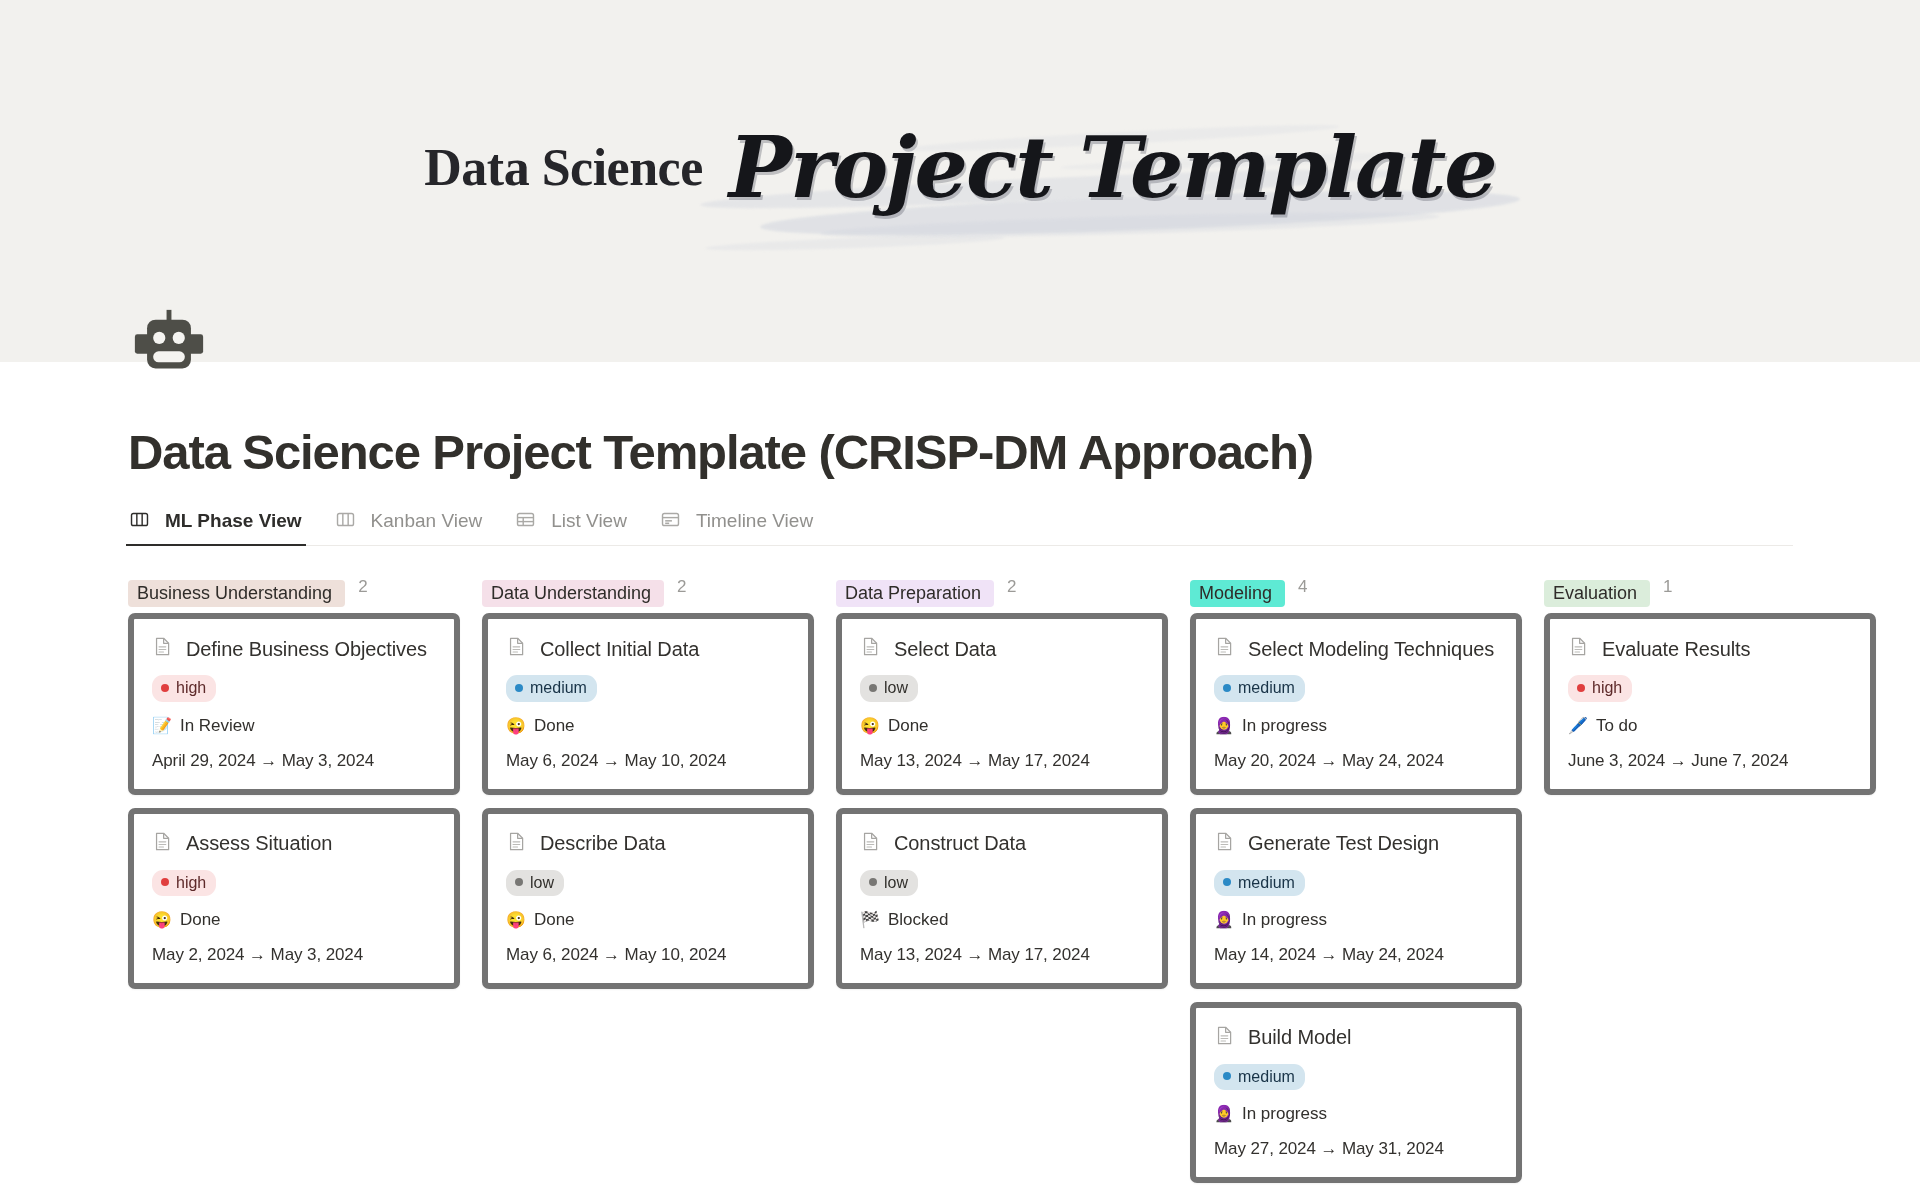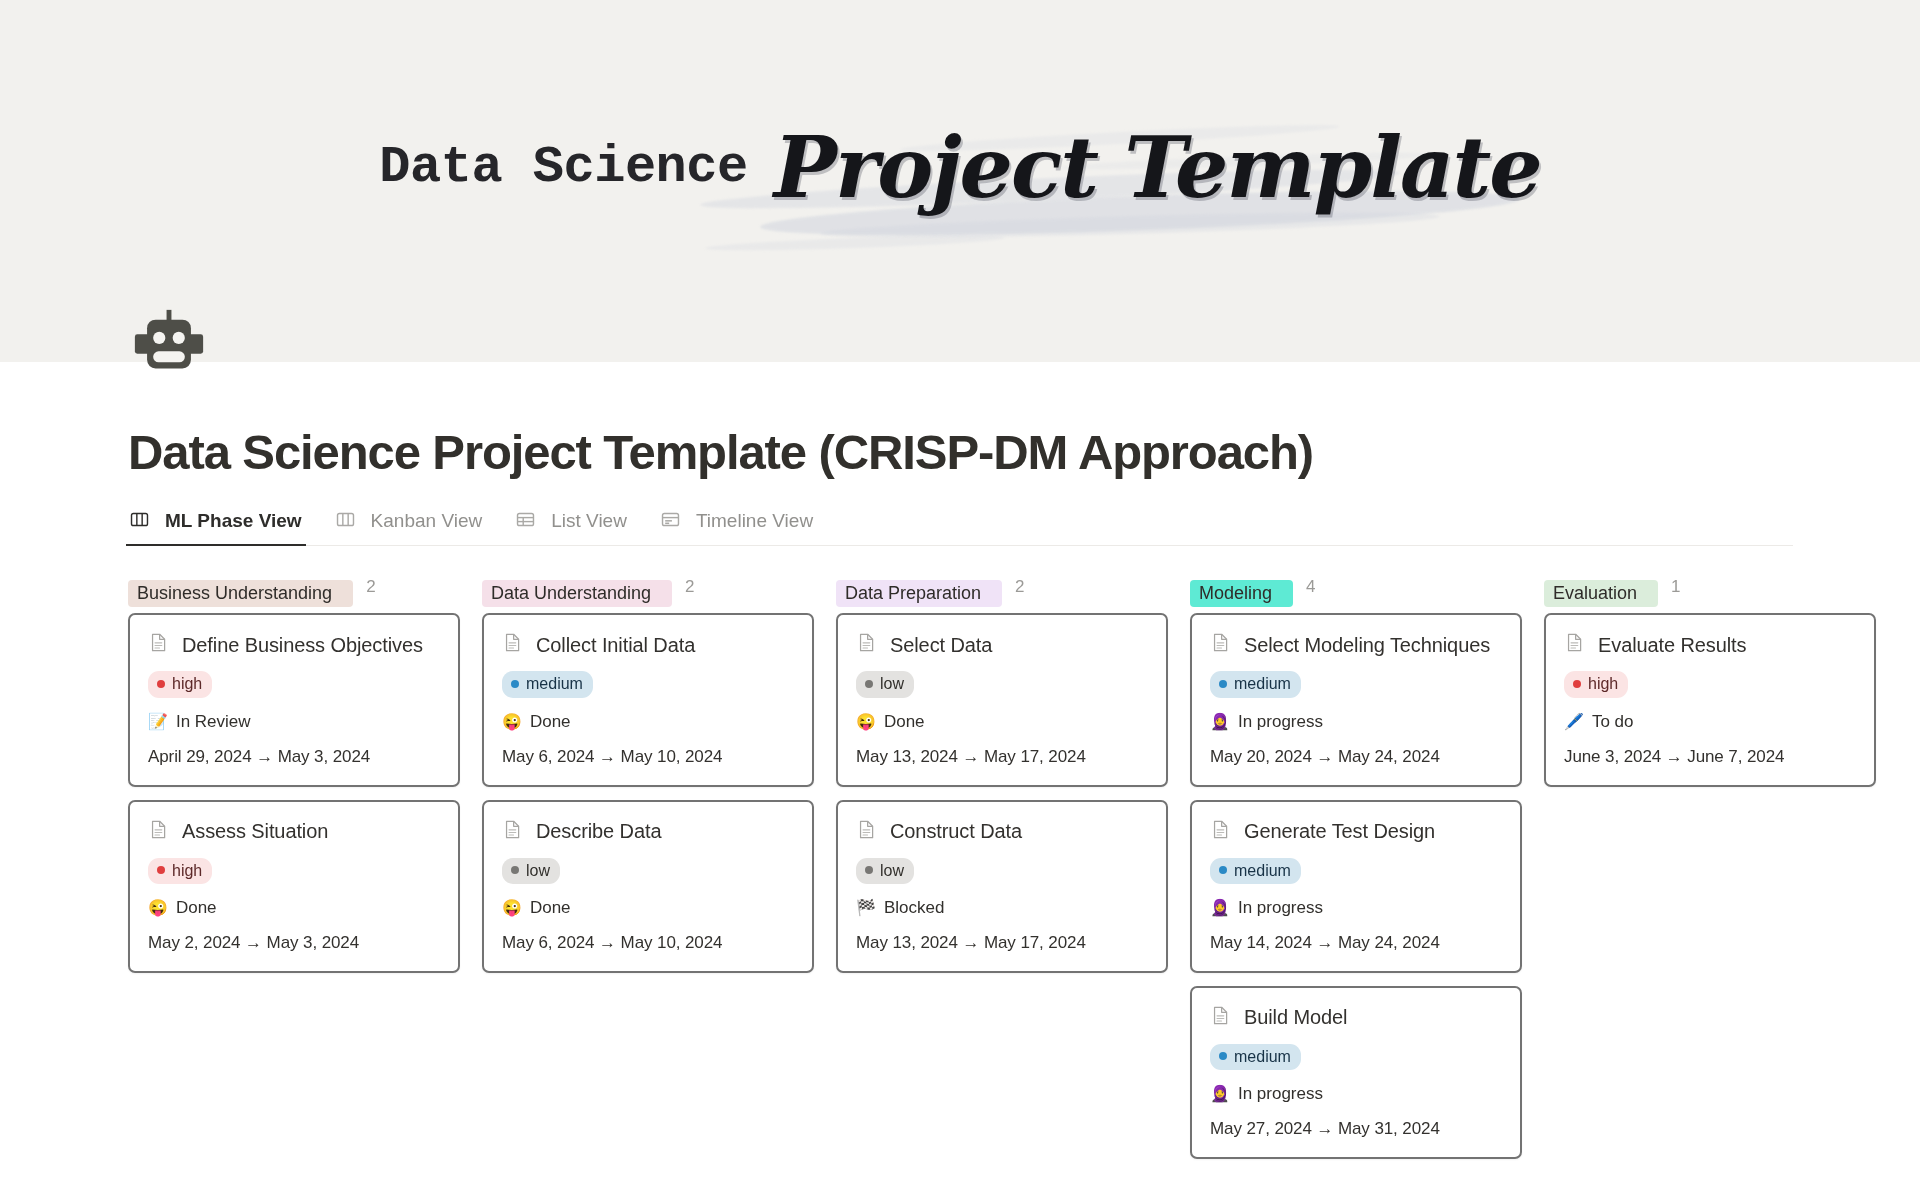--- a/index.html
+++ b/index.html
@@ -41,21 +41,21 @@
   .brush.b6 { left: 705px; top: 238px; width: 300px; height: 10px; transform: rotate(-2deg); opacity:.25; }
 
   #cover-title-wrap {
     position: absolute;
     left: 0; top: 118px;
     width: 1920px;
     text-align: center;
     white-space: nowrap;
   }
   #cover-pre {
-    font-family: Liberation Mono, monospace;
+    font-family: Liberation Serif, serif;
     font-weight: 700;
     font-size: 52px;
     letter-spacing: -0.5px;
     color: #26262a;
     vertical-align: middle;
   }
   #cover-main {
     font-family: "DejaVu Serif", "Liberation Serif", serif;
     font-weight: 700;
     font-style: italic;
@@ -168,34 +168,34 @@
   .column { width: 332px; flex: 0 0 332px; }
   .col-head {
     display: flex;
     align-items: center;
     gap: 13px;
     margin-bottom: 13px;
     height: 26px;
   }
   .col-chip {
     font-size: 18px;
-    padding: 2px 21px 3px 9px;
+    padding: 2px 13px 3px 9px;
     border-radius: 4px;
     color: #2f2c29;
     line-height: 1.25;
     white-space: nowrap;
     margin-top: 12px;
   }
   .col-count {
     font-size: 17px;
     color: #9b9a97;
   }
   .card {
     background: #ffffff;
-    border: 2px solid #737373;
+    border: 6px solid #737373;
     border-radius: 7px;
     box-shadow: 0 1px 2px rgba(15,15,15,.055);
     padding: 17px 18px 18px 18px;
     margin-bottom: 13px;
   }
   .card-title-row {
     display: flex;
     align-items: center;
     gap: 13px;
     margin-bottom: 14px;

